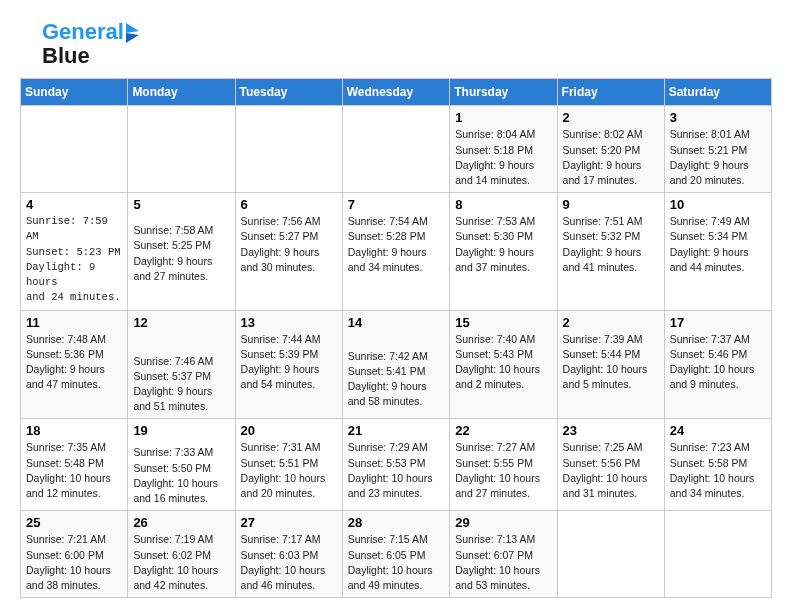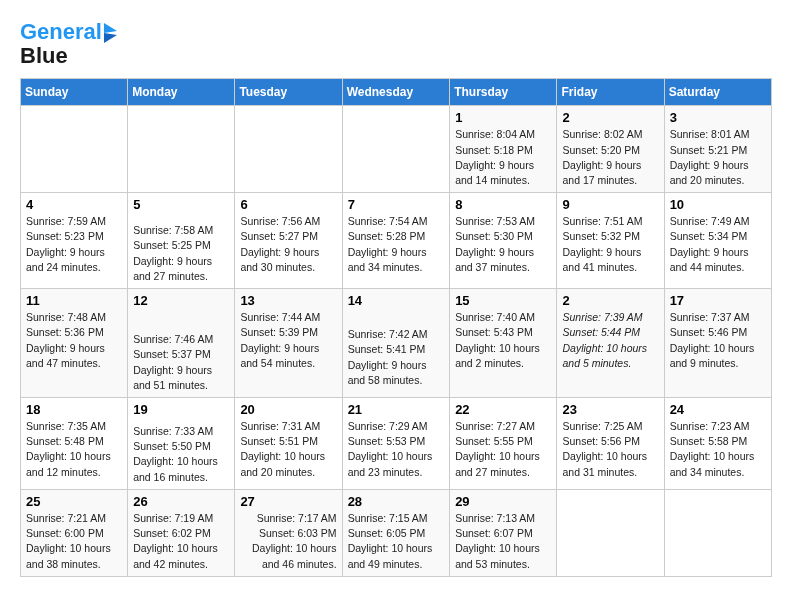--- a/index.html
+++ b/index.html
@@ -11,20 +11,21 @@
       padding: 20px;
     }
     .header {
       display: flex;
       justify-content: space-between;
       align-items: flex-start;
       margin-bottom: 10px;
     }
     .logo {
       display: flex;
+      margin-left: 22px;
     }
     .logo-text {
       font-size: 22px;
       font-weight: bold;
       color: #1a1a1a;
       line-height: 1.1;
     }
     .logo-text span {
       color: #2196f3;
     }
@@ -143,21 +144,21 @@
           <div class="day-number">3</div>
           <div class="day-info" style="white-space: pre-line;">Sunrise: 8:01 AM
 Sunset: 5:21 PM
 Daylight: 9 hours
 and 20 minutes.</div>
         </td>
       </tr>
       <tr>
         <td>
           <div class="day-number">4</div>
-          <div class="day-info" style="white-space: pre-line;">Sunrise: 7:59 AM
+          <div class="day-info" style="white-space: pre-line; font-family: Liberation Mono, monospace;">Sunrise: 7:59 AM
 Sunset: 5:23 PM
 Daylight: 9 hours
 and 24 minutes.</div>
         </td>
         <td>
           <div class="day-number">5</div>
           <div class="day-info" style="white-space: pre-line; margin-top: 11px;">Sunrise: 7:58 AM
 Sunset: 5:25 PM
 Daylight: 9 hours
 and 27 minutes.</div>
@@ -229,21 +230,21 @@
         </td>
         <td>
           <div class="day-number">15</div>
           <div class="day-info" style="white-space: pre-line;">Sunrise: 7:40 AM
 Sunset: 5:43 PM
 Daylight: 10 hours
 and 2 minutes.</div>
         </td>
         <td>
           <div class="day-number">2</div>
-          <div class="day-info" style="white-space: pre-line; font-style: italic;">Sunrise: 7:39 AM
+          <div class="day-info" style="white-space: pre-line;">Sunrise: 7:39 AM
 Sunset: 5:44 PM
 Daylight: 10 hours
 and 5 minutes.</div>
         </td>
         <td>
           <div class="day-number">17</div>
           <div class="day-info" style="white-space: pre-line;">Sunrise: 7:37 AM
 Sunset: 5:46 PM
 Daylight: 10 hours
 and 9 minutes.</div>
@@ -310,21 +311,21 @@
         </td>
         <td>
           <div class="day-number">26</div>
           <div class="day-info" style="white-space: pre-line;">Sunrise: 7:19 AM
 Sunset: 6:02 PM
 Daylight: 10 hours
 and 42 minutes.</div>
         </td>
         <td>
           <div class="day-number">27</div>
-          <div class="day-info" style="white-space: pre-line; text-align: right;">Sunrise: 7:17 AM
+          <div class="day-info" style="white-space: pre-line;">Sunrise: 7:17 AM
 Sunset: 6:03 PM
 Daylight: 10 hours
 and 46 minutes.</div>
         </td>
         <td>
           <div class="day-number">28</div>
           <div class="day-info" style="white-space: pre-line;">Sunrise: 7:15 AM
 Sunset: 6:05 PM
 Daylight: 10 hours
 and 49 minutes.</div>

